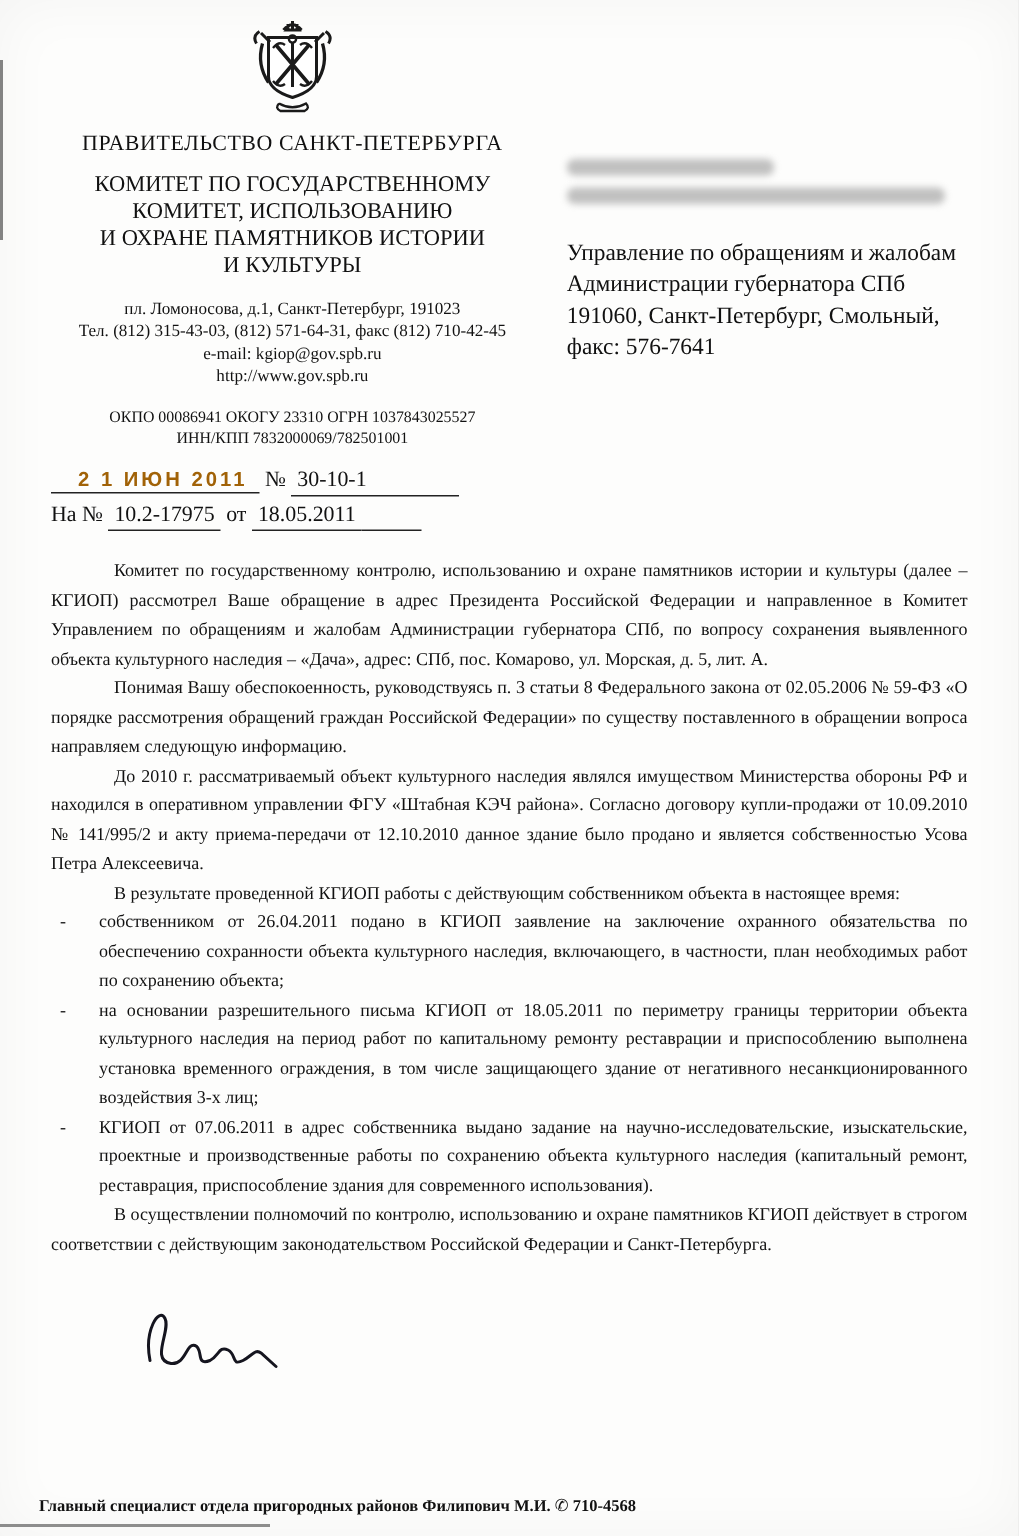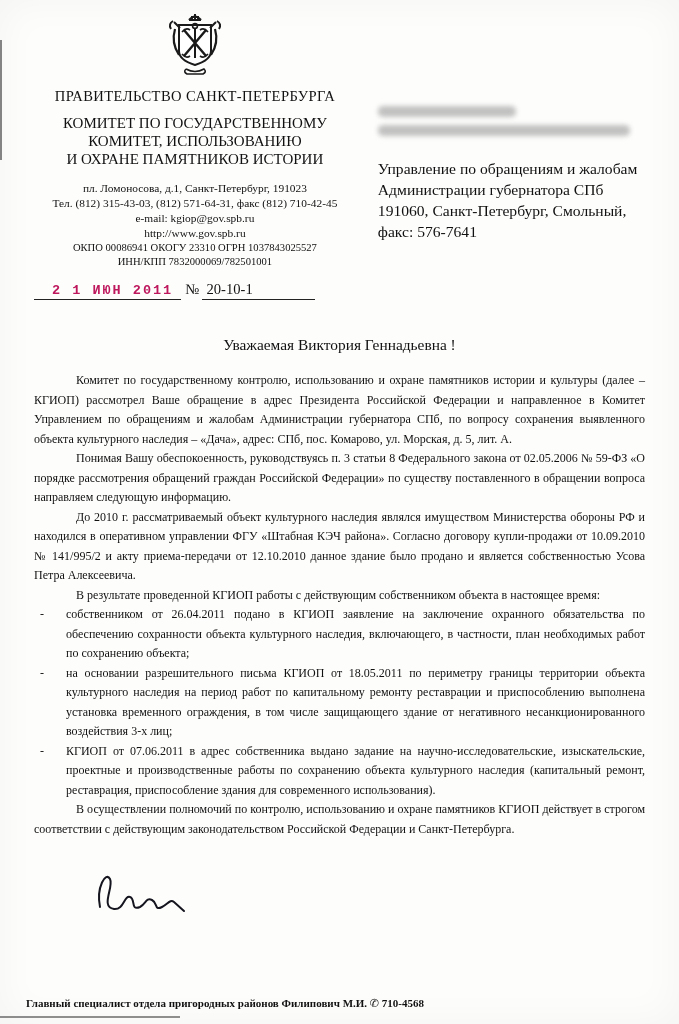--- a/index.html
+++ b/index.html
@@ -18,27 +18,27 @@
 
   .top{display:flex;padding:10px 32px 0 34px;}
   .col-left{width:330px;text-align:center;}
   .col-right{width:276px;margin-left:22px;padding-top:88px;}
 
   .emblem{width:62px;height:66px;margin:2px auto 10px auto;display:block;}
 
   .gov-title{font-size:14.6px;letter-spacing:.4px;margin-top:4px;}
   .committee{font-weight:normal;font-size:15px;line-height:18px;margin-top:9px;}
   .addr{font-size:11.4px;line-height:15px;margin-top:13px;}
-  .codes{font-size:10.6px;line-height:14px;}
+  .codes{font-size:10.6px;line-height:14px;margin-top:13px;}
 
   .refs{margin-top:12px;text-align:left;font-size:14.6px;}
   .ref-line{margin-top:4px;white-space:nowrap;}
   .stamp-date{
-    font-family:Liberation Mono, monospace;
-    color:#be185d;font-weight:bold;font-size:13.5px;letter-spacing:2px;
+    font-family:Liberation Sans, sans-serif;
+    color:#a16207;font-weight:bold;font-size:13.5px;letter-spacing:2px;
     display:inline-block;padding:0 8px 1px 18px;
     border-bottom:1.4px solid #222;
   }
   .u{border-bottom:1.4px solid #222;display:inline-block;padding:0 4px 1px 4px;}
   .u-tail{display:inline-block;width:58px;border-bottom:1.4px solid #222;height:14px;vertical-align:bottom;}
   .u-tail2{display:inline-block;width:40px;border-bottom:1.4px solid #222;height:14px;vertical-align:bottom;}
 
   .redacted{margin-bottom:22px;}
   .redacted-bar{height:11px;background:#8f8f8f;border-radius:5px;filter:blur(2.6px);opacity:.55;margin:8px 0;}
   .redacted-bar.short{width:138px;}
@@ -85,55 +85,61 @@
           <path d="M11,17 q-4,14 4,26 M51,17 q4,14 -4,26" stroke-width="2.2"></path>
 
           <path d="M22,57 q9,5 18,0 q3,3 -1,5 h-16 q-4,-2 -1,-5" stroke-width="1.6"></path>
         </g>
       </svg>
       <div class="gov-title">ПРАВИТЕЛЬСТВО САНКТ-ПЕТЕРБУРГА</div>
       <div class="committee">
         <div>КОМИТЕТ ПО ГОСУДАРСТВЕННОМУ</div>
         <div>КОМИТЕТ, ИСПОЛЬЗОВАНИЮ</div>
         <div>И ОХРАНЕ ПАМЯТНИКОВ ИСТОРИИ</div>
+        <div>И КУЛЬТУРЫ</div>
       </div>
       <div class="addr">
         <div>пл. Ломоносова, д.1, Санкт-Петербург, 191023</div>
         <div>Тел. (812) 315-43-03, (812) 571-64-31, факс (812) 710-42-45</div>
         <div>e-mail: kgiop@gov.spb.ru</div>
         <div>http://www.gov.spb.ru</div>
       </div>
       <div class="codes">
         <div>ОКПО 00086941   ОКОГУ 23310   ОГРН 1037843025527</div>
         <div>ИНН/КПП 7832000069/782501001</div>
       </div>
       <div class="refs">
         <div class="ref-line">
           <span class="stamp-date">2 1 ИЮН 2011</span>
           <span>№</span>
-          <span class="u">20-10-1</span><span class="u-tail"></span>
+          <span class="u">30-10-1</span><span class="u-tail"></span>
+        </div>
+        <div class="ref-line">
+          <span>На №</span>
+          <span class="u">10.2-17975</span>
+          <span>от</span>
+          <span class="u">18.05.2011</span><span class="u-tail2"></span>
         </div>
       </div>
     </div>
 
     <div class="col-right">
       <div class="redacted">
         <div class="redacted-bar short"></div>
         <div class="redacted-bar long"></div>
       </div>
       <div class="recipient">
         <div>Управление по обращениям и жалобам</div>
         <div>Администрации губернатора СПб</div>
         <div>191060, Санкт-Петербург, Смольный,</div>
         <div>факс: 576-7641</div>
       </div>
     </div>
   </div>
 
-  <div class="salutation">Уважаемая Виктория Геннадьевна !</div>
 
   <div class="body">
     <p>Комитет по государственному контролю, использованию и охране памятников истории и культуры (далее – КГИОП) рассмотрел Ваше обращение в адрес Президента Российской Федерации и направленное в Комитет Управлением по обращениям и жалобам Администрации губернатора СПб, по вопросу сохранения выявленного объекта культурного наследия – «Дача», адрес: СПб, пос. Комарово, ул. Морская, д. 5, лит. А.</p>
     <p>Понимая Вашу обеспокоенность, руководствуясь п. 3 статьи 8 Федерального закона от 02.05.2006 № 59-ФЗ «О порядке рассмотрения обращений граждан Российской Федерации» по существу поставленного в обращении вопроса направляем следующую информацию.</p>
     <p>До 2010 г. рассматриваемый объект культурного наследия являлся имуществом Министерства обороны РФ и находился в оперативном управлении ФГУ «Штабная КЭЧ района». Согласно договору купли-продажи от 10.09.2010 № 141/995/2 и акту приема-передачи от 12.10.2010 данное здание было продано и является собственностью Усова Петра Алексеевича.</p>
     <p>В результате проведенной КГИОП работы с действующим собственником объекта в настоящее время:</p>
     <div class="list">
       <div class="list-item">
         <span class="marker">-</span>
         <span>собственником от 26.04.2011 подано в КГИОП заявление на заключение охранного обязательства по обеспечению сохранности объекта культурного наследия, включающего, в частности, план необходимых работ по сохранению объекта;</span>

